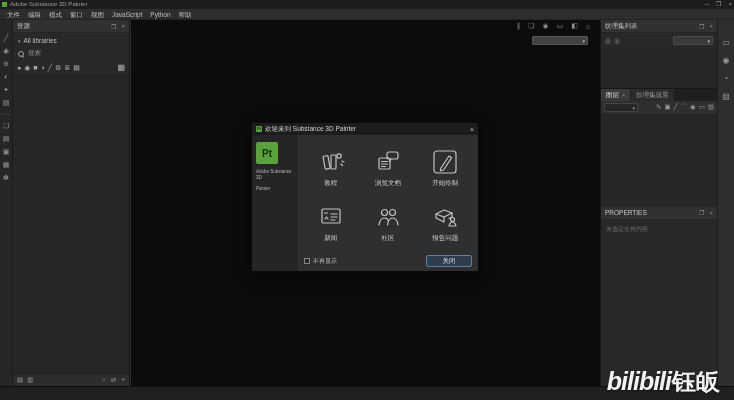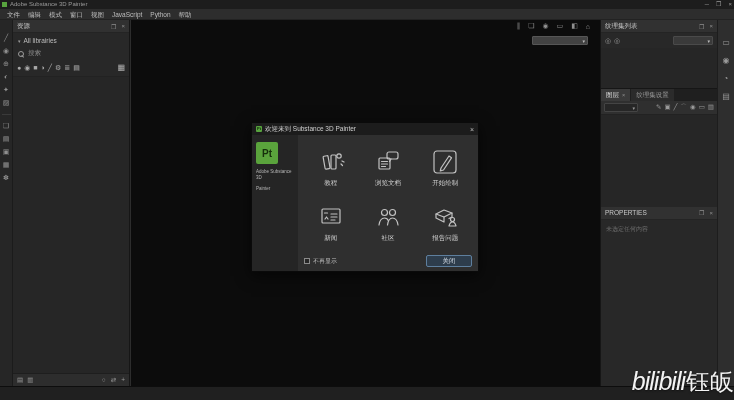--- a/index.html
+++ b/index.html
@@ -116,22 +116,22 @@
   .dlg-item svg { display:block; }
   .dlg-item .lbl { font-size:6.5px; color:#cfcfcf; }
   #dlg-footer { height:20px; display:flex; align-items:center; padding:0 6px; }
   #dlg-check { display:flex; align-items:center; gap:3px; }
   #dlg-check .box { width:6px; height:6px; border:1px solid #8a8a8a; background:#262626; }
   #dlg-check .cl { font-size:6px; color:#bdbdbd; }
   #dlg-close { margin-left:auto; width:46px; height:12px; background:#2e3d4c;
     border:1px solid #5e7f9e; border-radius:2px; color:#d4dde6; font-size:6.5px;
     display:flex; align-items:center; justify-content:center; }
   
-  #watermark { position:absolute; right:0px; bottom:2px; z-index:50;
-    font-style:italic; font-weight:normal; color:rgba(255,255,255,.95);
+  #watermark { position:absolute; right:14px; bottom:2px; z-index:50;
+    font-style:italic; font-weight:bold; color:rgba(255,255,255,.95);
     text-shadow:0 1px 2px rgba(0,0,0,.5); letter-spacing:-1px; white-space:nowrap;margin-top:47px; }
   #watermark .b { font-size:25px; }
   #watermark .n { font-size:24px; font-style:normal; letter-spacing:0; margin-left:1px; }
   svg .ln { fill:none; stroke:#c2c2c2; stroke-width:1.2; stroke-linecap:round; stroke-linejoin:round; }
 </style>
 </head>
 <body>
 
 <div id="app">
 

